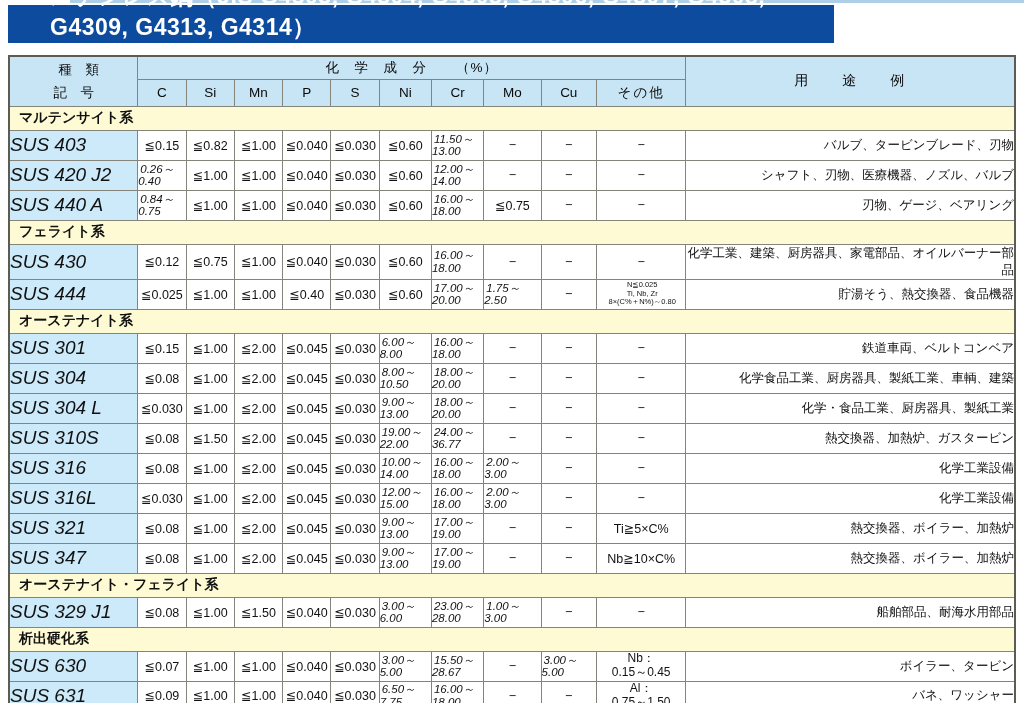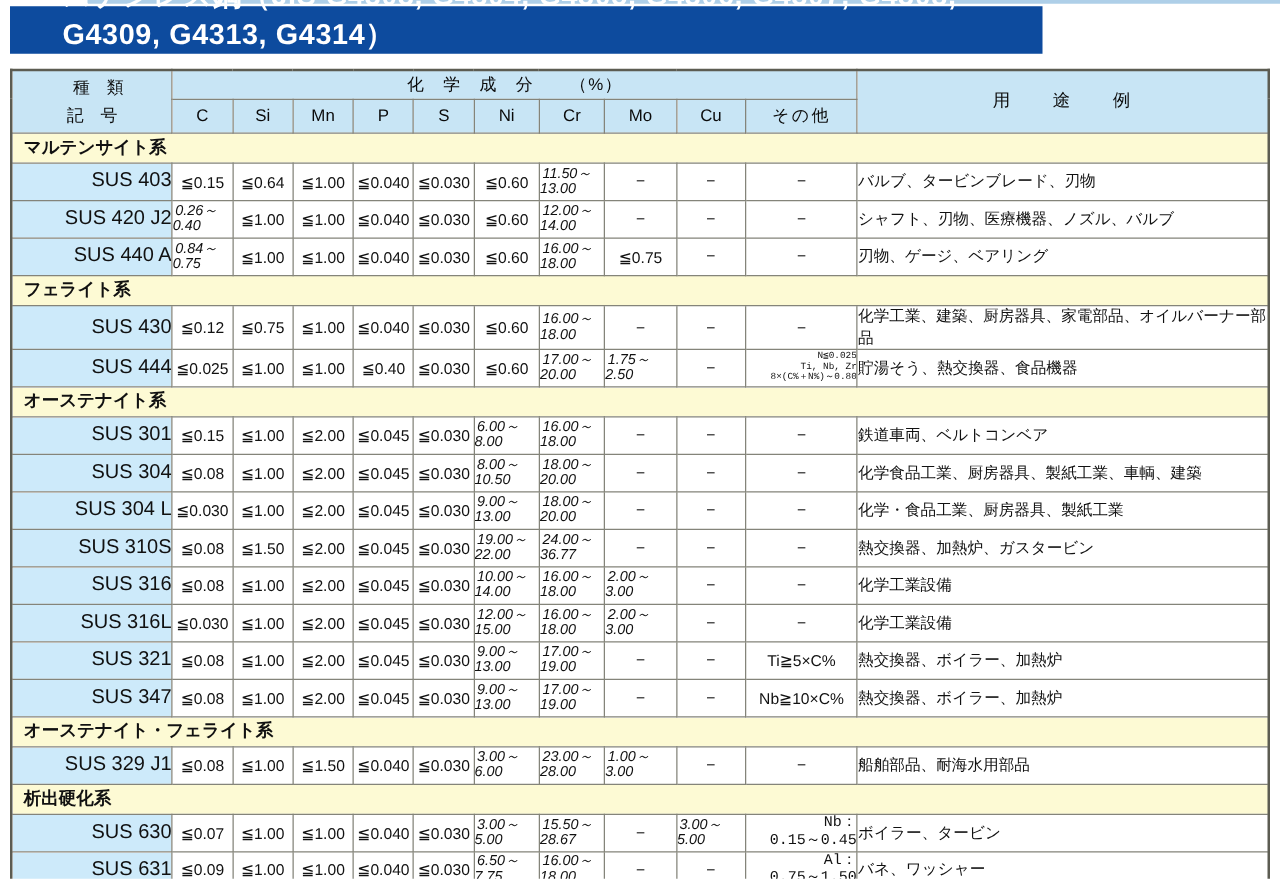--- a/index.html
+++ b/index.html
@@ -36,29 +36,29 @@
   th.usage{letter-spacing:2px;font-size:14px;}
   th.other-h{letter-spacing:2px;}
   tr.section td{
     background:var(--section-bg,#fdfad4);
     font-weight:bold;font-size:14px;text-align:left;
     padding:2px 0 2px 9px;height:19px;
   }
   tr.data{height:30px;}
   td.rowid{
     background:var(--label-bg,#cdeafa);
-    font-size:16px;text-align:right;padding-left:6px;
+    font-size:19px;text-align:left;padding-left:6px;font-style:italic;
   }
   td.val{font-size:12.5px;text-align:center;}
   td.range{font-size:11.5px;line-height:1.08;vertical-align:middle;font-style:italic;}
   td.range .r1{text-align:left;padding-left:2px;}
   td.range .r2{text-align:left;padding-right:4px;}
-  td.multi{font-size:12px;line-height:1.15;text-align:right;padding-left:4px;vertical-align:middle;font-family:Liberation Mono, monospace;}
+  td.multi{font-size:12px;line-height:1.15;text-align:center;padding-left:4px;vertical-align:middle;}
   td.multi.small{font-size:7.5px;line-height:1.15;padding-left:2px;}
-  td.use{font-size:12.5px;text-align:left;padding-left:7px;}
+  td.use{font-size:12.5px;text-align:right;padding-left:7px;}
 </style>
 </head>
 <body style="--title-bg: #0d4b9e; --strip: #aecfe8; --header-bg: #c8e5f5; --label-bg: #cdeafa; --section-bg: #fdfad4;">
 
 <div class="top-strip"></div>
 
 <div class="title-bar">
   <span>ステンレス鋼（JIS G4303, G4304, G4305, G4306, G4307, G4308, G4309, G4313, G4314）</span>
 </div>
 
@@ -99,21 +99,21 @@
         <th class="other-h">その他</th>
       </tr>
     </thead>
   <tbody>
       <tr class="section">
         <td colspan="12">マルテンサイト系</td>
       </tr>
       <tr class="data">
         <td class="rowid">SUS 403</td>
         <td class="val">≦0.15</td>
-        <td class="val">≦0.64</td>
+        <td class="val">≦0.82</td>
         <td class="val">≦1.00</td>
         <td class="val">≦0.040</td>
         <td class="val">≦0.030</td>
         <td class="val">≦0.60</td>
         <td class="range">
           <div class="r1">11.50～</div>
           <div class="r2">13.00</div>
         </td>
         <td class="val">−</td>
         <td class="val">−</td>

